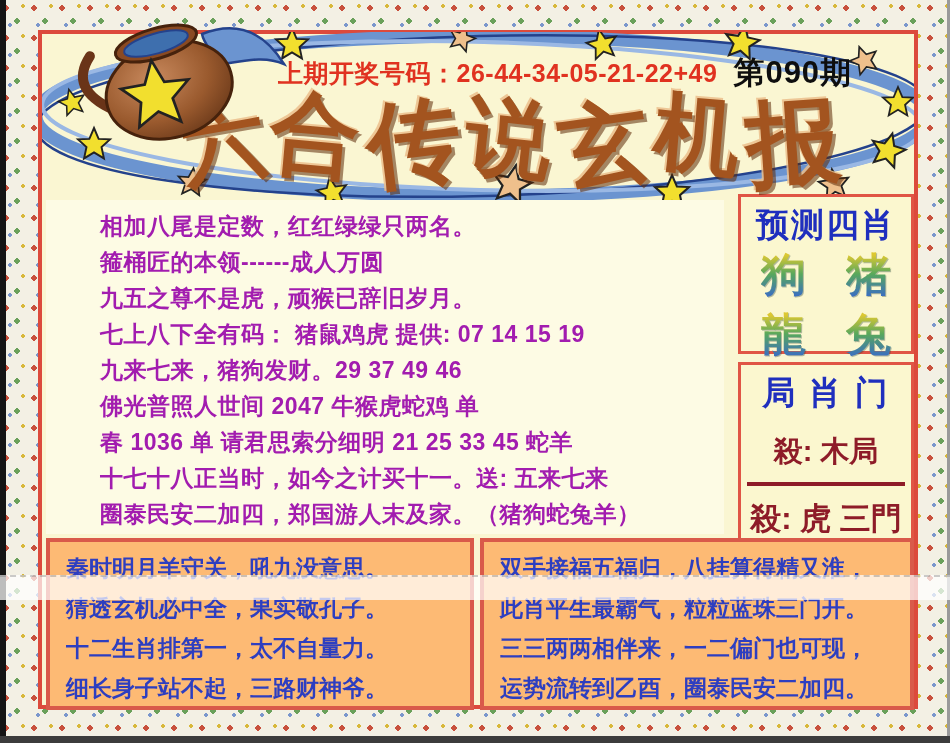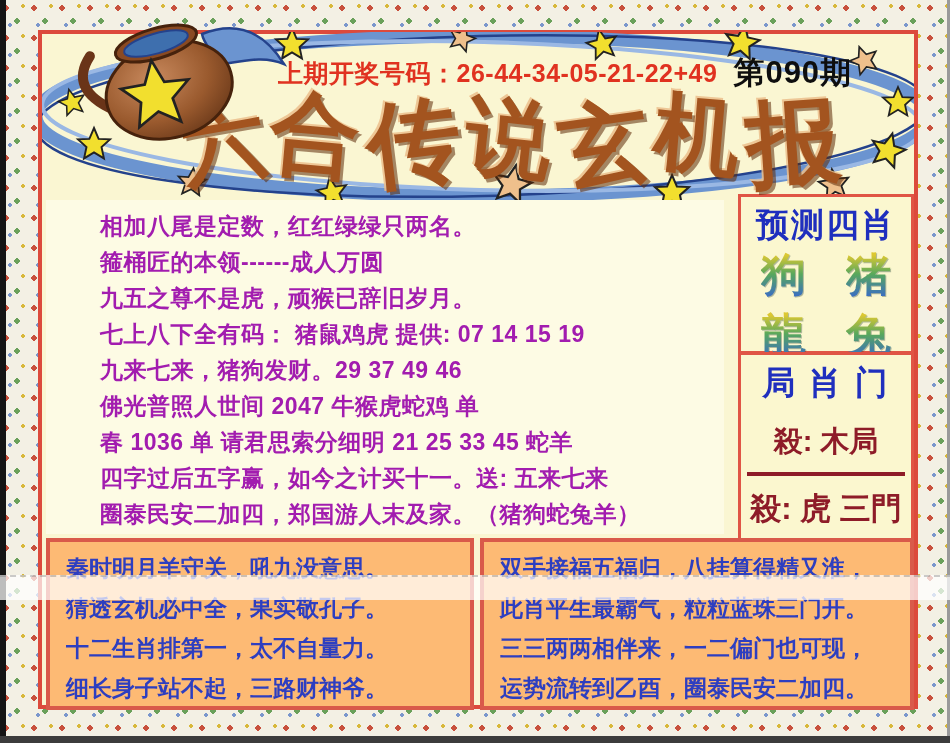--- a/index.html
+++ b/index.html
@@ -43,21 +43,21 @@
 
   
   .tips-panel{position:absolute;left:4px;top:166px;width:678px;height:334px;
               background:#fdfbe4;box-sizing:border-box;padding:8px 0 0 54px;}
   .tip-line{color:#a21caf;font-size:23px;font-weight:bold;line-height:36px;
             white-space:nowrap;letter-spacing:0.5px;}
 
   .side-box{position:absolute;left:696px;width:176px;border:3px solid #e05545;
             background:#fbf7cf;box-sizing:border-box;text-align:center;}
   .box-four{top:160px;height:160px;}
-  .box-jumen{top:318px;height:224px;}
+  .box-jumen{top:328px;height:224px;}
   .box-title{color:#1f2fbe;font-weight:bold;font-size:33px;letter-spacing:2px;
              margin-top:6px;white-space:nowrap;text-align:center;}
   .animal-row{display:flex;justify-content:space-between;padding:0 20px;}
   .animal-row.r1{margin-top:2px;}
   .animal-row.r2{margin-top:10px;}
   .grad-char{font-size:45px;font-weight:bold;line-height:50px;
     background:linear-gradient(180deg,#ddc832 10%,#58a85c 48%,#3b6fc0 92%);
     -webkit-background-clip:text;background-clip:text;color:transparent;
     filter:drop-shadow(1px 1px 0 rgba(40,70,60,.35));}
   .kill-row{color:#8e1c28;font-weight:bold;font-size:29px;margin-top:16px;white-space:nowrap;}
@@ -130,21 +130,21 @@
   </div>
 
   <div class="tips-panel">
     <div class="tip-line">相加八尾是定数，红红绿绿只两名。</div>
     <div class="tip-line">箍桶匠的本领------成人万圆</div>
     <div class="tip-line">九五之尊不是虎，顽猴已辞旧岁月。</div>
     <div class="tip-line">七上八下全有码：  猪鼠鸡虎 提供: 07 14 15 19</div>
     <div class="tip-line">九来七来，猪狗发财。29 37 49 46</div>
     <div class="tip-line">佛光普照人世间 2047 牛猴虎蛇鸡 单</div>
     <div class="tip-line">春 1036 单 请君思索分细明 21 25 33 45 蛇羊</div>
-    <div class="tip-line">四字过后五字赢，如今之计买十一。送: 五来七来</div>
+    <div class="tip-line">十七十八正当时，如今之计买十一。送: 五来七来</div>
     <div class="tip-line">圈泰民安二加四，郑国游人末及家。（猪狗蛇兔羊）</div>
   </div>
 
   <div class="side-box box-four">
     <div class="box-title">预测四肖</div>
     <div class="animal-row r1">
       <span class="grad-char">狗</span>
       <span class="grad-char">猪</span>
     </div>
     <div class="animal-row r2">

